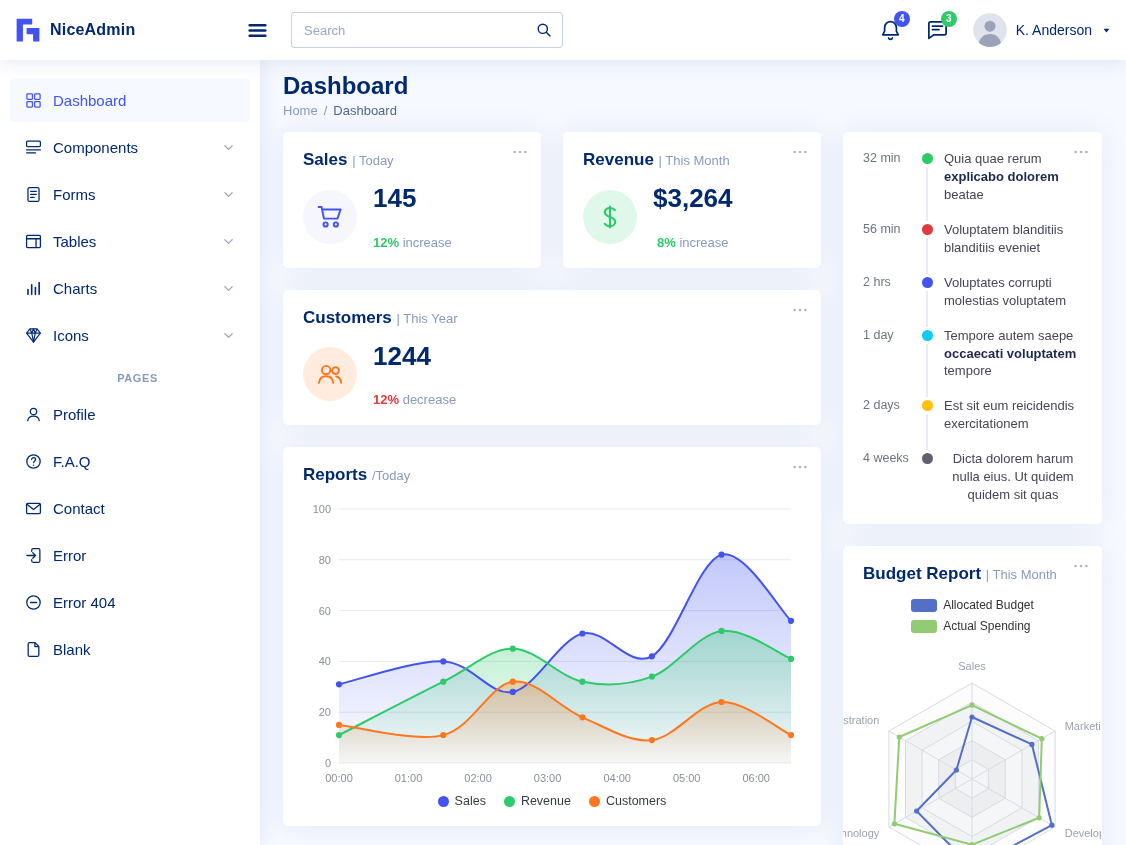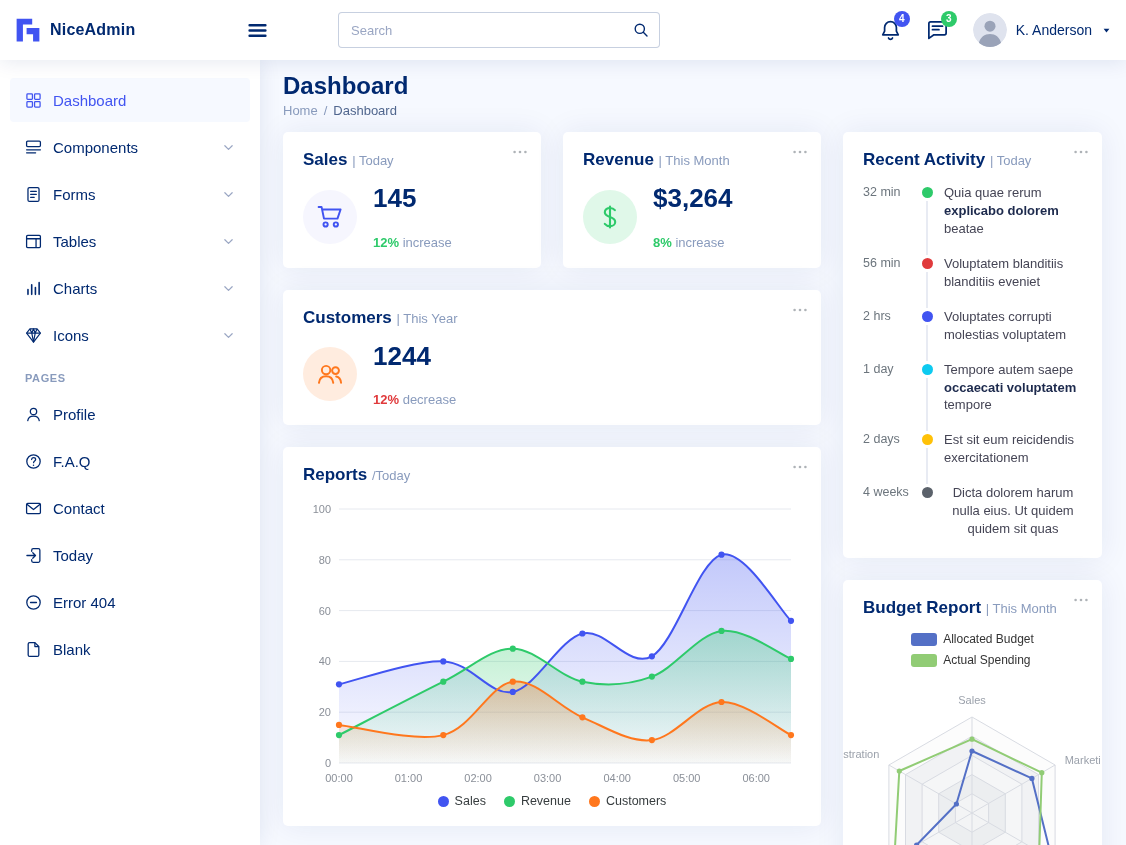--- a/index.html
+++ b/index.html
@@ -6,21 +6,21 @@
   html,body { width:1126px; height:845px; overflow:hidden; }
   body { font-family:"Liberation Sans", sans-serif; font-size:14px; color:#444; background:#fff; position:relative; }
   .icn svg { width:100%; height:100%; display:block; }
 
   
   header { position:absolute; top:0; left:0; width:1126px; height:60px; background:#fff; display:flex; align-items:center; z-index:40; box-shadow:0 2px 20px rgba(1,41,112,.10); padding-right:14px; }
   .logo-wrap { display:flex; align-items:center; gap:8px; width:246px; padding-left:14px; }
   .logo-mark { width:28px; height:28px; }
   .brand { font-size:16px; font-weight:700; color:#012970; letter-spacing:.2px; }
   .toggle { width:23px; height:23px; color:#012970; cursor:pointer; margin-right:22px; flex:none; }
-  .searchbar { position:relative; width:322px; height:36px;margin-left:47px; }
+  .searchbar { position:relative; width:272px; height:36px; }
   .searchbar input { width:100%; height:100%; border:1px solid rgba(1,41,112,.22); border-radius:4px; padding:0 40px 0 12px; font-size:13px; color:#012970; outline:none; font-family:inherit; }
   .searchbar input::placeholder { color:#9aa6c3; }
   .search-btn { position:absolute; right:3px; top:3px; width:32px; height:30px; background:none; border:none; color:#012970; cursor:pointer; display:flex; align-items:center; justify-content:center; }
   .search-btn .icn { width:16px; height:16px; }
   .header-right { margin-left:auto; display:flex; align-items:center; gap:24px; }
   .hicon { position:relative; width:23px; height:23px; color:#012970; cursor:pointer; flex:none; }
   .badge { position:absolute; top:-8px; right:-8px; min-width:16px; height:16px; border-radius:8px; font-size:10px; font-weight:700; color:#fff; display:flex; align-items:center; justify-content:center; padding:0 4px; }
   .badge-blue { background:#4154f1; }
   .badge-green { background:#2eca6a; }
   .user { display:flex; align-items:center; gap:9px; cursor:pointer; }
@@ -28,21 +28,21 @@
   .uname { font-size:14px; font-weight:400; color:#012970; }
   .caret { width:11px; height:11px; color:#012970; }
 
   
   aside { position:absolute; top:60px; left:0; width:260px; bottom:0; background:#fff; z-index:30; box-shadow:0 0 20px rgba(1,41,112,.10); padding:18px 10px; }
   .nav-item { display:flex; align-items:center; gap:11px; height:44px; padding:0 15px; border-radius:4px; color:#012970; font-size:15px; font-weight:500; cursor:pointer; margin-bottom:3px; background:#fff; }
   .nav-item.active { color:#4154f1; background:#f6f9ff; }
   .nav-icon { width:17px; height:17px; flex:none; }
   .nav-label { flex:1; }
   .nav-chev { width:13px; height:13px; color:#9aa6c3; flex:none; }
-  .section-label { font-size:11px; color:#899bbd; font-weight:700; letter-spacing:.6px; margin:15px 0 8px 15px; }
+  .section-label { font-size:11px; color:#899bbd; font-weight:700; letter-spacing:.6px; margin:15px 0 8px 15px;text-align:center; }
 
   
   main { position:absolute; top:60px; left:260px; right:0; bottom:0; background:#f6f9ff; padding:12px 24px 0 23px; overflow:hidden; }
   .page-title { font-size:24px; font-weight:600; color:#012970; }
   .breadcrumb { font-size:13px; color:#899bbd; margin:3px 0 14px; }
   .breadcrumb .crumb-home { cursor:pointer; }
   .breadcrumb .sep { margin:0 6px; color:#899bbd; }
   .breadcrumb .current { color:#51678f; }
   .grid { display:flex; gap:22px; align-items:flex-start; }
   .col-left { width:538px; flex:none; }
@@ -54,21 +54,21 @@
   .card-title { font-size:17px; font-weight:700; color:#012970; margin-bottom:14px; }
   .card-title .period { font-size:13px; color:#899bbd; font-weight:400; }
 
   .info-body { display:flex; align-items:center; gap:16px; }
   .info-icon { width:54px; height:54px; border-radius:50%; display:flex; align-items:center; justify-content:center; flex:none; }
   .info-icon .icn { width:26px; height:26px; }
   .sales .info-icon { background:#f6f6fe; color:#4154f1; }
   .revenue .info-icon { background:#e0f8e9; color:#2eca6a; }
   .customers .info-icon { background:#ffecdf; color:#ff771d; }
   .info-value { font-size:26px; font-weight:700; color:#012970; line-height:1.1; }
-  .info-delta { font-size:13px; margin-top:22px; }
+  .info-delta { font-size:13px; margin-top:22px;text-align:center; }
   .text-success { color:#2eca6a; font-weight:700; }
   .text-danger { color:#e03a3c; font-weight:700; }
   .muted { color:#899bbd; }
 
   
   .act-item { display:flex; }
   .act-time { width:56px; font-size:12.5px; color:#6c757d; padding-top:1px; flex:none; }
   .act-mid { width:12px; flex:none; display:flex; flex-direction:column; align-items:center; margin:0 11px 0 2px; }
   .act-dot { width:11px; height:11px; border-radius:50%; flex:none; margin-top:3px; }
   .act-line { width:2px; flex:1; background:#e8ebf3; margin-top:3px; min-height:8px; }
@@ -264,21 +264,21 @@
     <span class="nav-label">Contact</span>
 
   </div>
       <div class="nav-item">
     <span class="icn nav-icon">
           <svg viewBox="0 0 16 16" fill="none" stroke="currentColor" stroke-width="1.2" stroke-linecap="round" stroke-linejoin="round">
             <path d="M6.3 4V3c0-.8.6-1.4 1.4-1.4h4.9c.8 0 1.4.6 1.4 1.4v10c0 .8-.6 1.4-1.4 1.4H7.7c-.8 0-1.4-.6-1.4-1.4v-1"></path>
             <path d="M1.8 8h8M7.3 5.4 9.9 8l-2.6 2.6"></path>
           </svg>
         </span>
-    <span class="nav-label">Today</span>
+    <span class="nav-label">Error</span>
 
   </div>
       <div class="nav-item">
     <span class="icn nav-icon">
           <svg viewBox="0 0 16 16" fill="none" stroke="currentColor" stroke-width="1.2" stroke-linecap="round">
             <circle cx="8" cy="8" r="6.3"></circle>
             <path d="M5.2 8h5.6"></path>
           </svg>
         </span>
     <span class="nav-label">Error 404</span>
@@ -484,21 +484,20 @@
       <div class="card">
         <span class="icn card-menu">
             <svg viewBox="0 0 16 16">
               <g fill="currentColor">
                 <circle cx="3.2" cy="8" r="1.15"></circle>
                 <circle cx="8" cy="8" r="1.15"></circle>
                 <circle cx="12.8" cy="8" r="1.15"></circle>
               </g>
             </svg>
           </span>
-        <div class="card-title"><span>Recent Activity</span> <span class="period">| Today</span></div>
         <div id="activity-timeline">
   <div class="act-item">
     <span class="act-time">32 min</span>
     <span class="act-mid">
       <span class="act-dot" style="background:#2eca6a"></span>
       <span class="act-line"></span>
     </span>
     <span class="act-text">Quia quae rerum <b>explicabo dolorem</b> beatae</span>
   </div>
   <div class="act-item">

